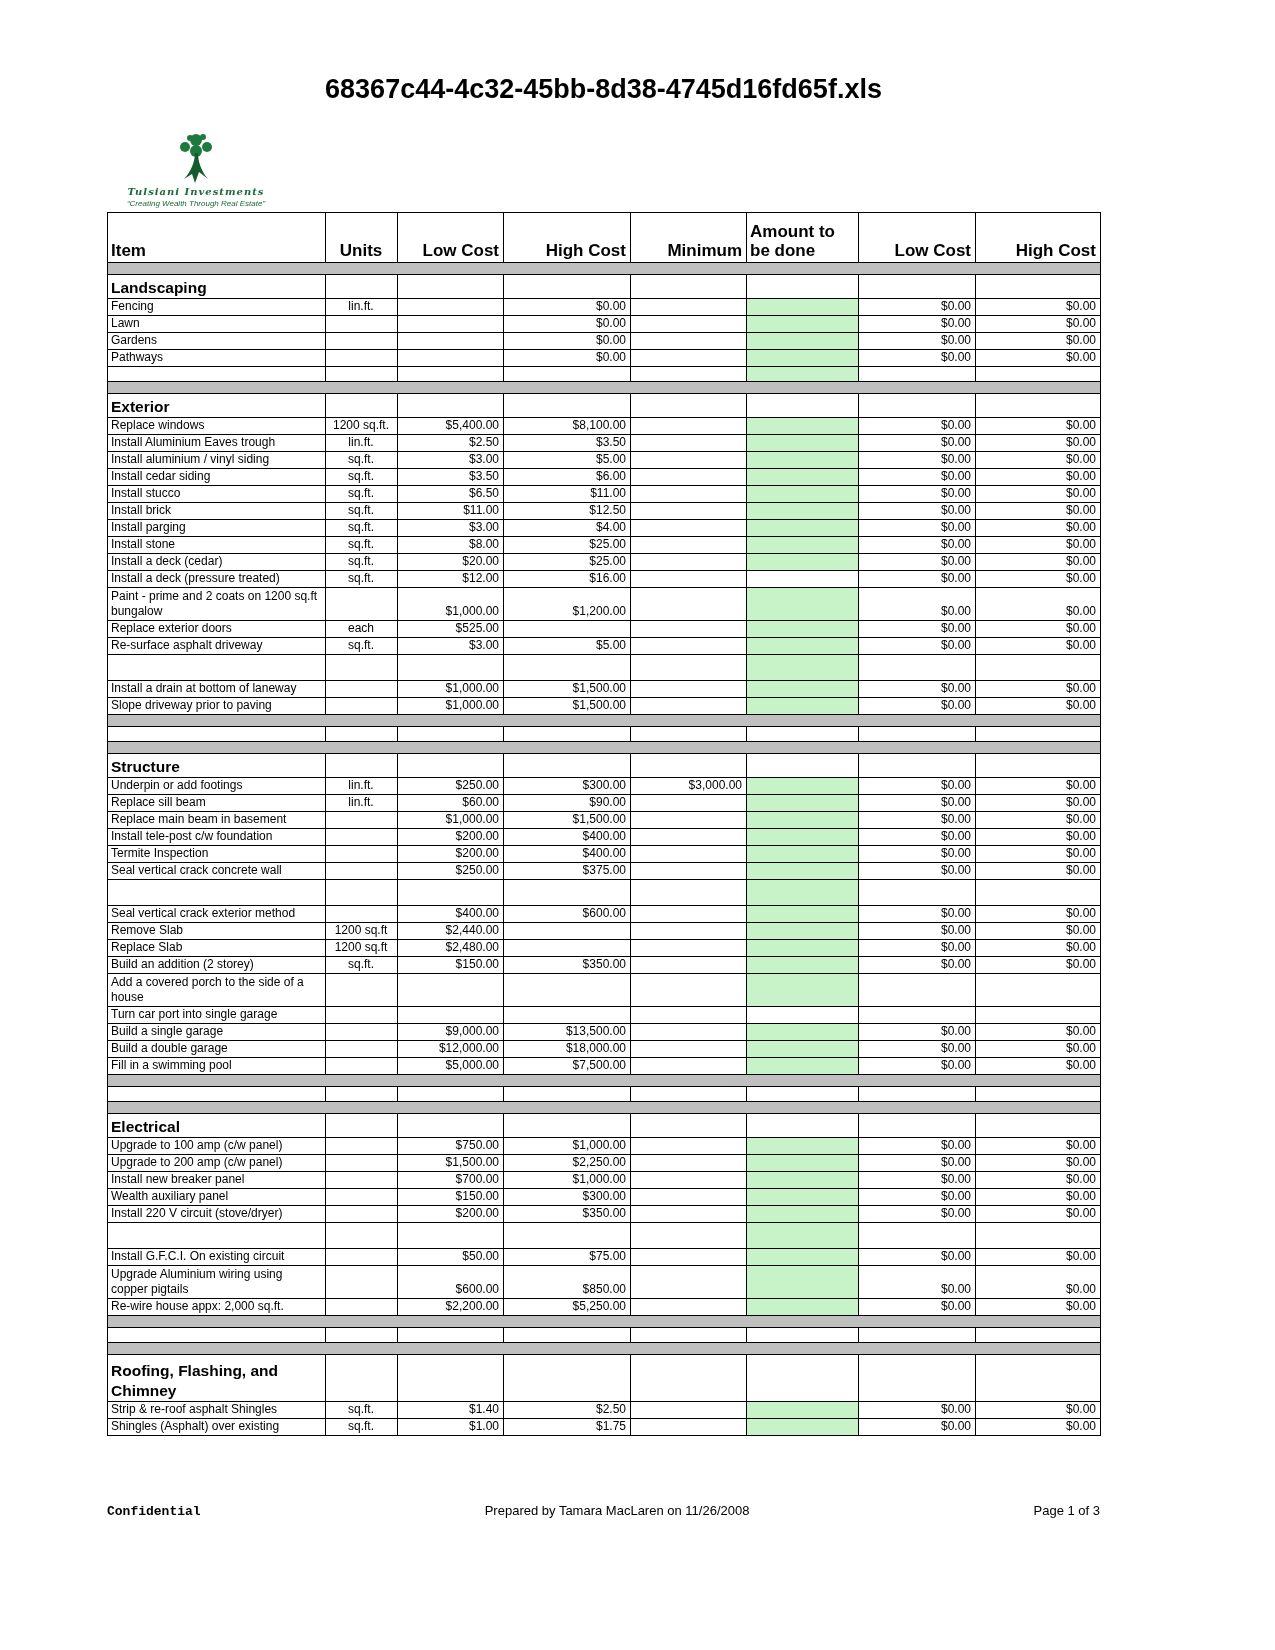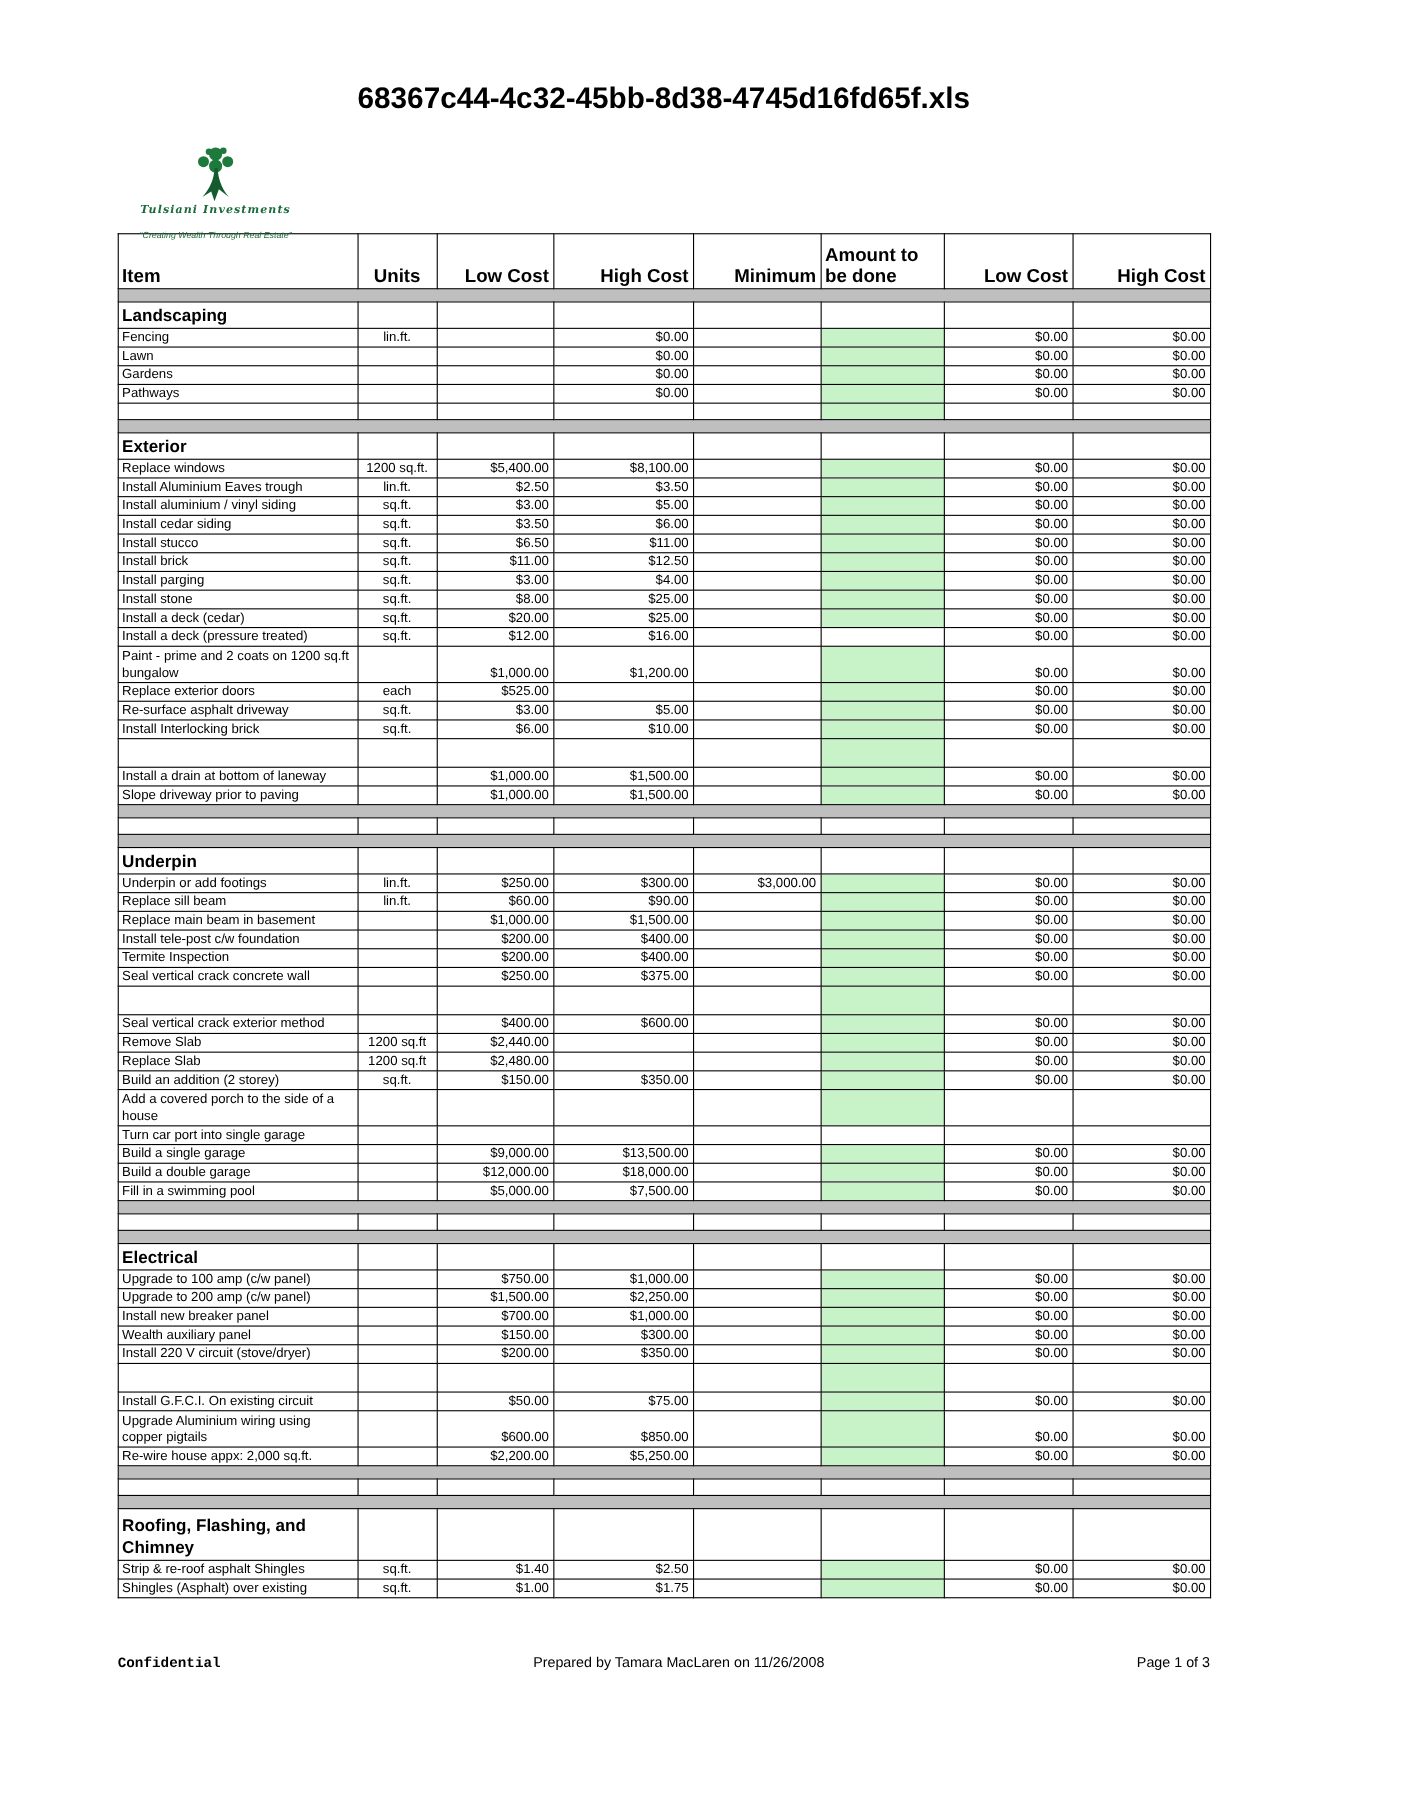--- a/index.html
+++ b/index.html
@@ -14,21 +14,21 @@
     font-family:"Liberation Sans", sans-serif;
   }
   
   .logo { position:absolute; left:110px; top:130px; width:172px; z-index:5; text-align:center; }
   .logo-icon { display:block; margin:0 auto 2px auto; }
   .logo-name {
     font-family:"DejaVu Serif", serif; font-style:italic; font-weight:bold;
     color:#1a6b38; font-size:10px; letter-spacing:1px; white-space:nowrap;
   }
   .logo-tagline {
-    font-size:8px; color:#1a6b38; font-style:italic; white-space:nowrap; margin-top:12px;
+    font-size:8px; color:#1a6b38; font-style:italic; white-space:nowrap; margin-top:2px;
   }
   
   .sheet { position:absolute; left:107px; top:212px; }
   table { border-collapse:collapse; table-layout:fixed; width:993px; background:#fff; }
   td, th {
     border:1px solid #000; font-size:12px; line-height:15px;
     padding:0 4px 1px 3px; overflow:hidden; white-space:nowrap;
     height:16px; vertical-align:bottom;
   }
   th {
@@ -304,30 +304,20 @@
         <tr class="item">
           <td class="col-item">Re-surface asphalt driveway</td>
           <td class="col-units">sq.ft.</td>
           <td class="col-low">$3.00</td>
           <td class="col-high">$5.00</td>
           <td class="col-min"></td>
           <td class="col-amount green"></td>
           <td class="col-low2">$0.00</td>
           <td class="col-high2">$0.00</td>
         </tr>
-        <tr class="item">
-          <td class="col-item">Install Interlocking brick</td>
-          <td class="col-units">sq.ft.</td>
-          <td class="col-low">$6.00</td>
-          <td class="col-high">$10.00</td>
-          <td class="col-min"></td>
-          <td class="col-amount green"></td>
-          <td class="col-low2">$0.00</td>
-          <td class="col-high2">$0.00</td>
-        </tr>
         <tr class="spacer gap">
           <td class="col-item"></td>
           <td class="col-units"></td>
           <td class="col-low"></td>
           <td class="col-high"></td>
           <td class="col-min"></td>
           <td class="col-amount green"></td>
           <td class="col-low2"></td>
           <td class="col-high2"></td>
         </tr>
@@ -361,21 +351,21 @@
           <td class="col-high"></td>
           <td class="col-min"></td>
           <td class="col-amount"></td>
           <td class="col-low2"></td>
           <td class="col-high2"></td>
         </tr>
         <tr class="divider">
           <td colspan="8"></td>
         </tr>
         <tr class="section">
-          <td class="col-item section-label">Underpin</td>
+          <td class="col-item section-label">Structure</td>
           <td class="col-units"></td>
           <td class="col-low"></td>
           <td class="col-high"></td>
           <td class="col-min"></td>
           <td class="col-amount"></td>
           <td class="col-low2"></td>
           <td class="col-high2"></td>
         </tr>
         <tr class="item">
           <td class="col-item">Underpin or add footings</td>

